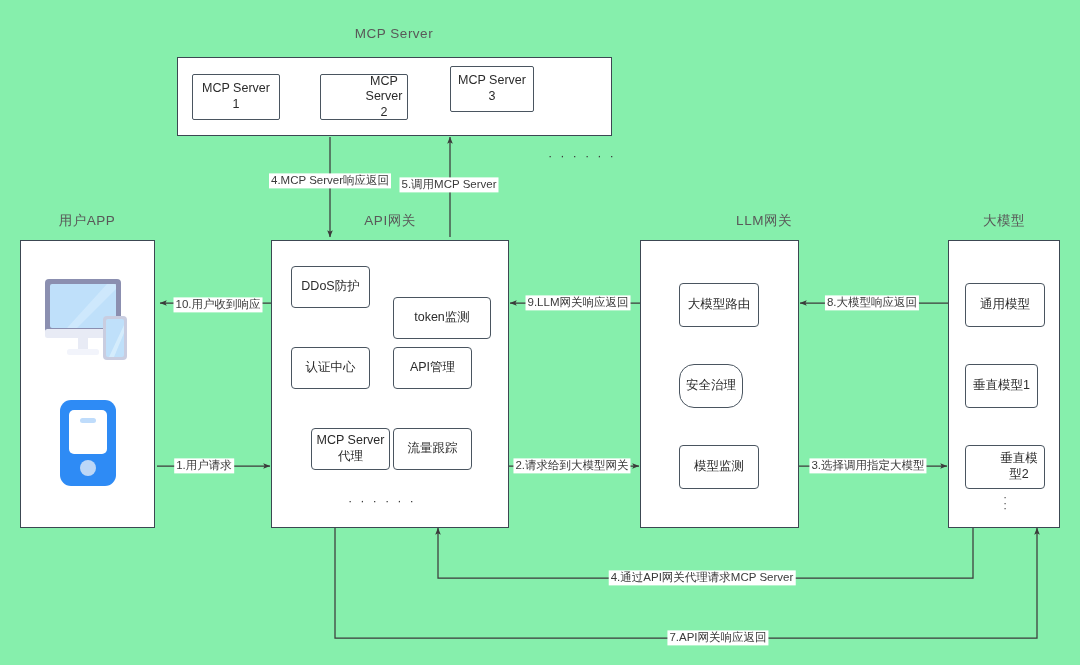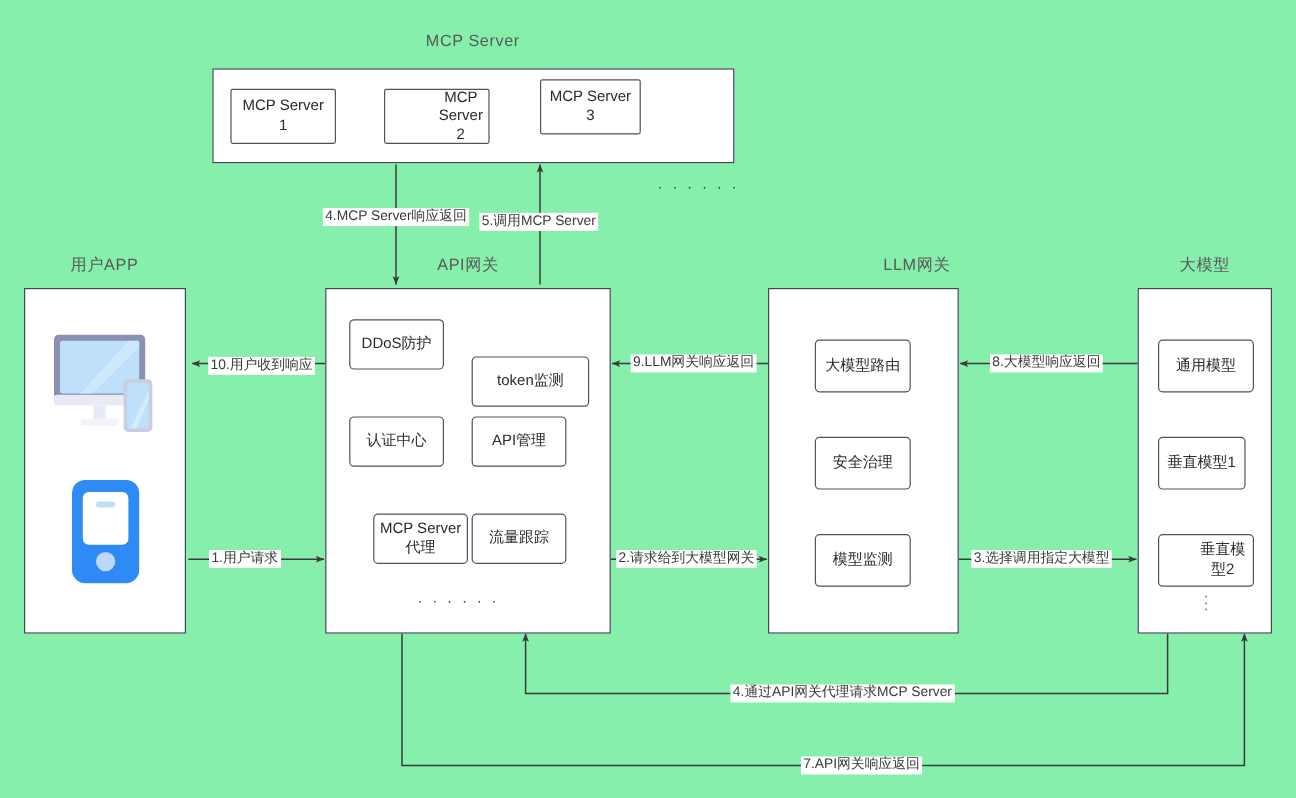--- a/index.html
+++ b/index.html
@@ -180,21 +180,21 @@
     <div class="card" style="left:121px; top:106px; width:79px; height:42px;">API管理</div>
     <div class="card" style="left:19px; top:187px; width:79px; height:42px;margin-left:20px;">MCP Server代理</div>
     <div class="card" style="left:121px; top:187px; width:79px; height:42px;">流量跟踪</div>
     <div class="dots-h" style="left:110px; top:252px;">· · · · · ·</div>
   </div>
 
   <div class="sec-title" style="left:719px; top:212px;margin-left:45px;">LLM网关</div>
 
   <div class="panel" style="left:640px; top:240px; width:159px; height:288px;">
     <div class="card" style="left:38px; top:42px; width:80px; height:44px;">大模型路由</div>
-    <div class="card" style="left:38px; top:123px; width:80px; height:44px;">安全治理</div>
+    <div class="card" style="left:38px; top:123px; width:64px; height:44px;border-radius:15px;">安全治理</div>
     <div class="card" style="left:38px; top:204px; width:80px; height:44px;">模型监测</div>
   </div>
 
   <div class="sec-title" style="left:1004px; top:212px;">大模型</div>
 
   <div class="panel" style="left:948px; top:240px; width:112px; height:288px;">
     <div class="card" style="left:16px; top:42px; width:80px; height:44px;">通用模型</div>
     <div class="card" style="left:16px; top:123px; width:73px; height:44px;">垂直模型1</div>
     <div class="card" style="left:16px; top:204px; width:80px; height:44px;padding-left:32px;">垂直模型2</div>
     <div class="dots-v" style="left:56px; top:254px; white-space:pre;">·

